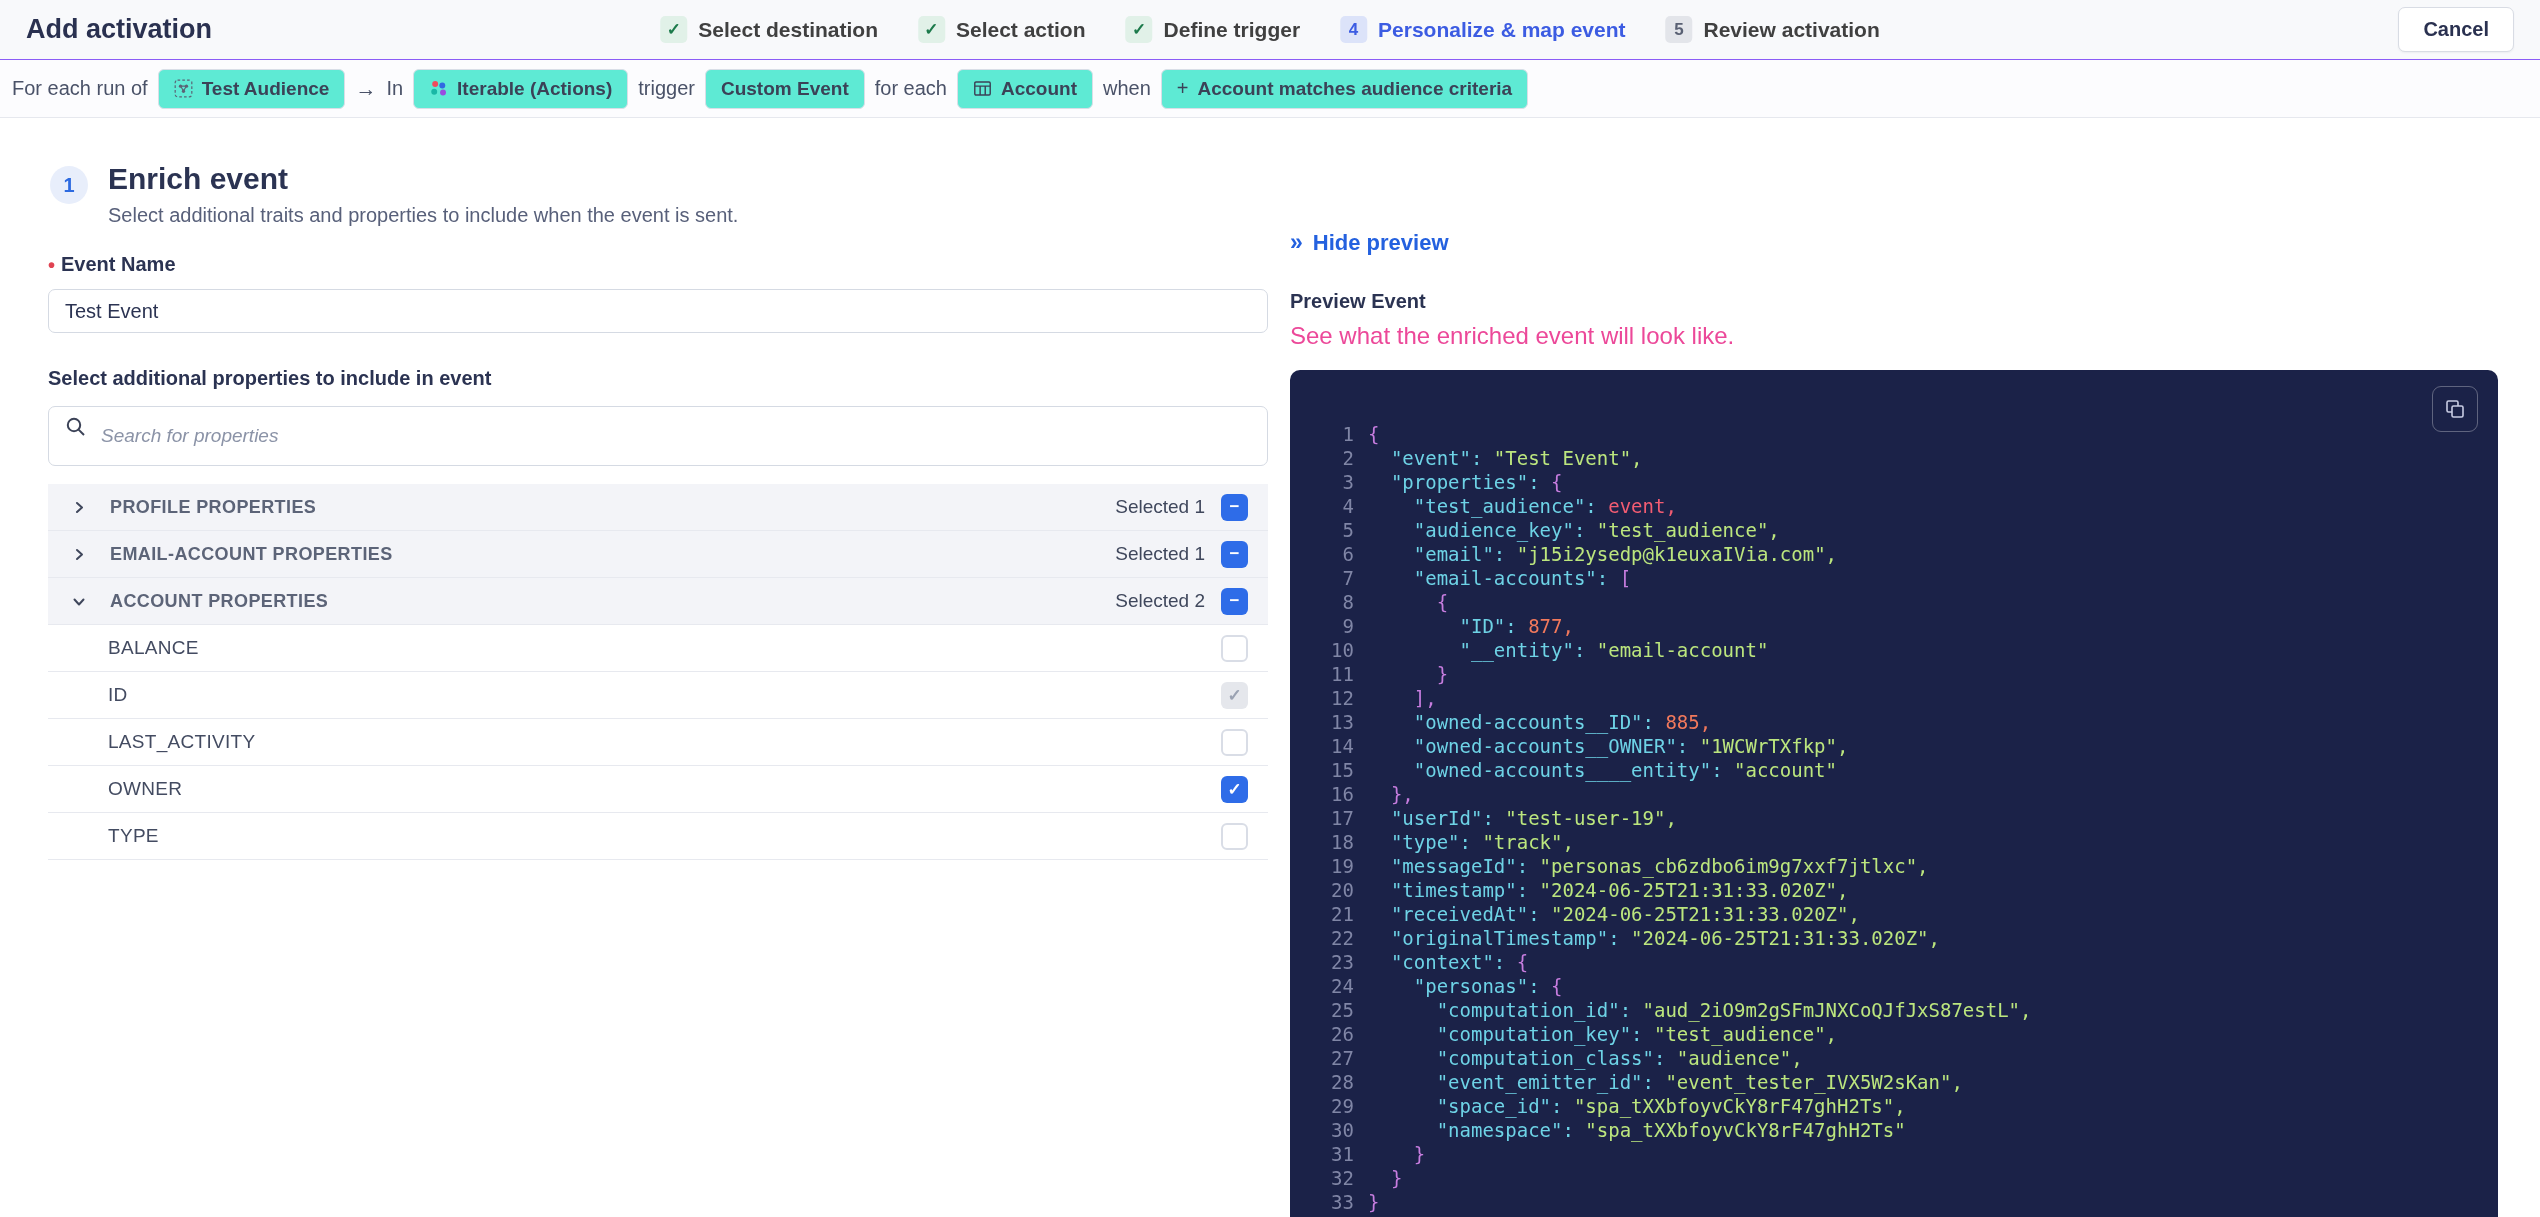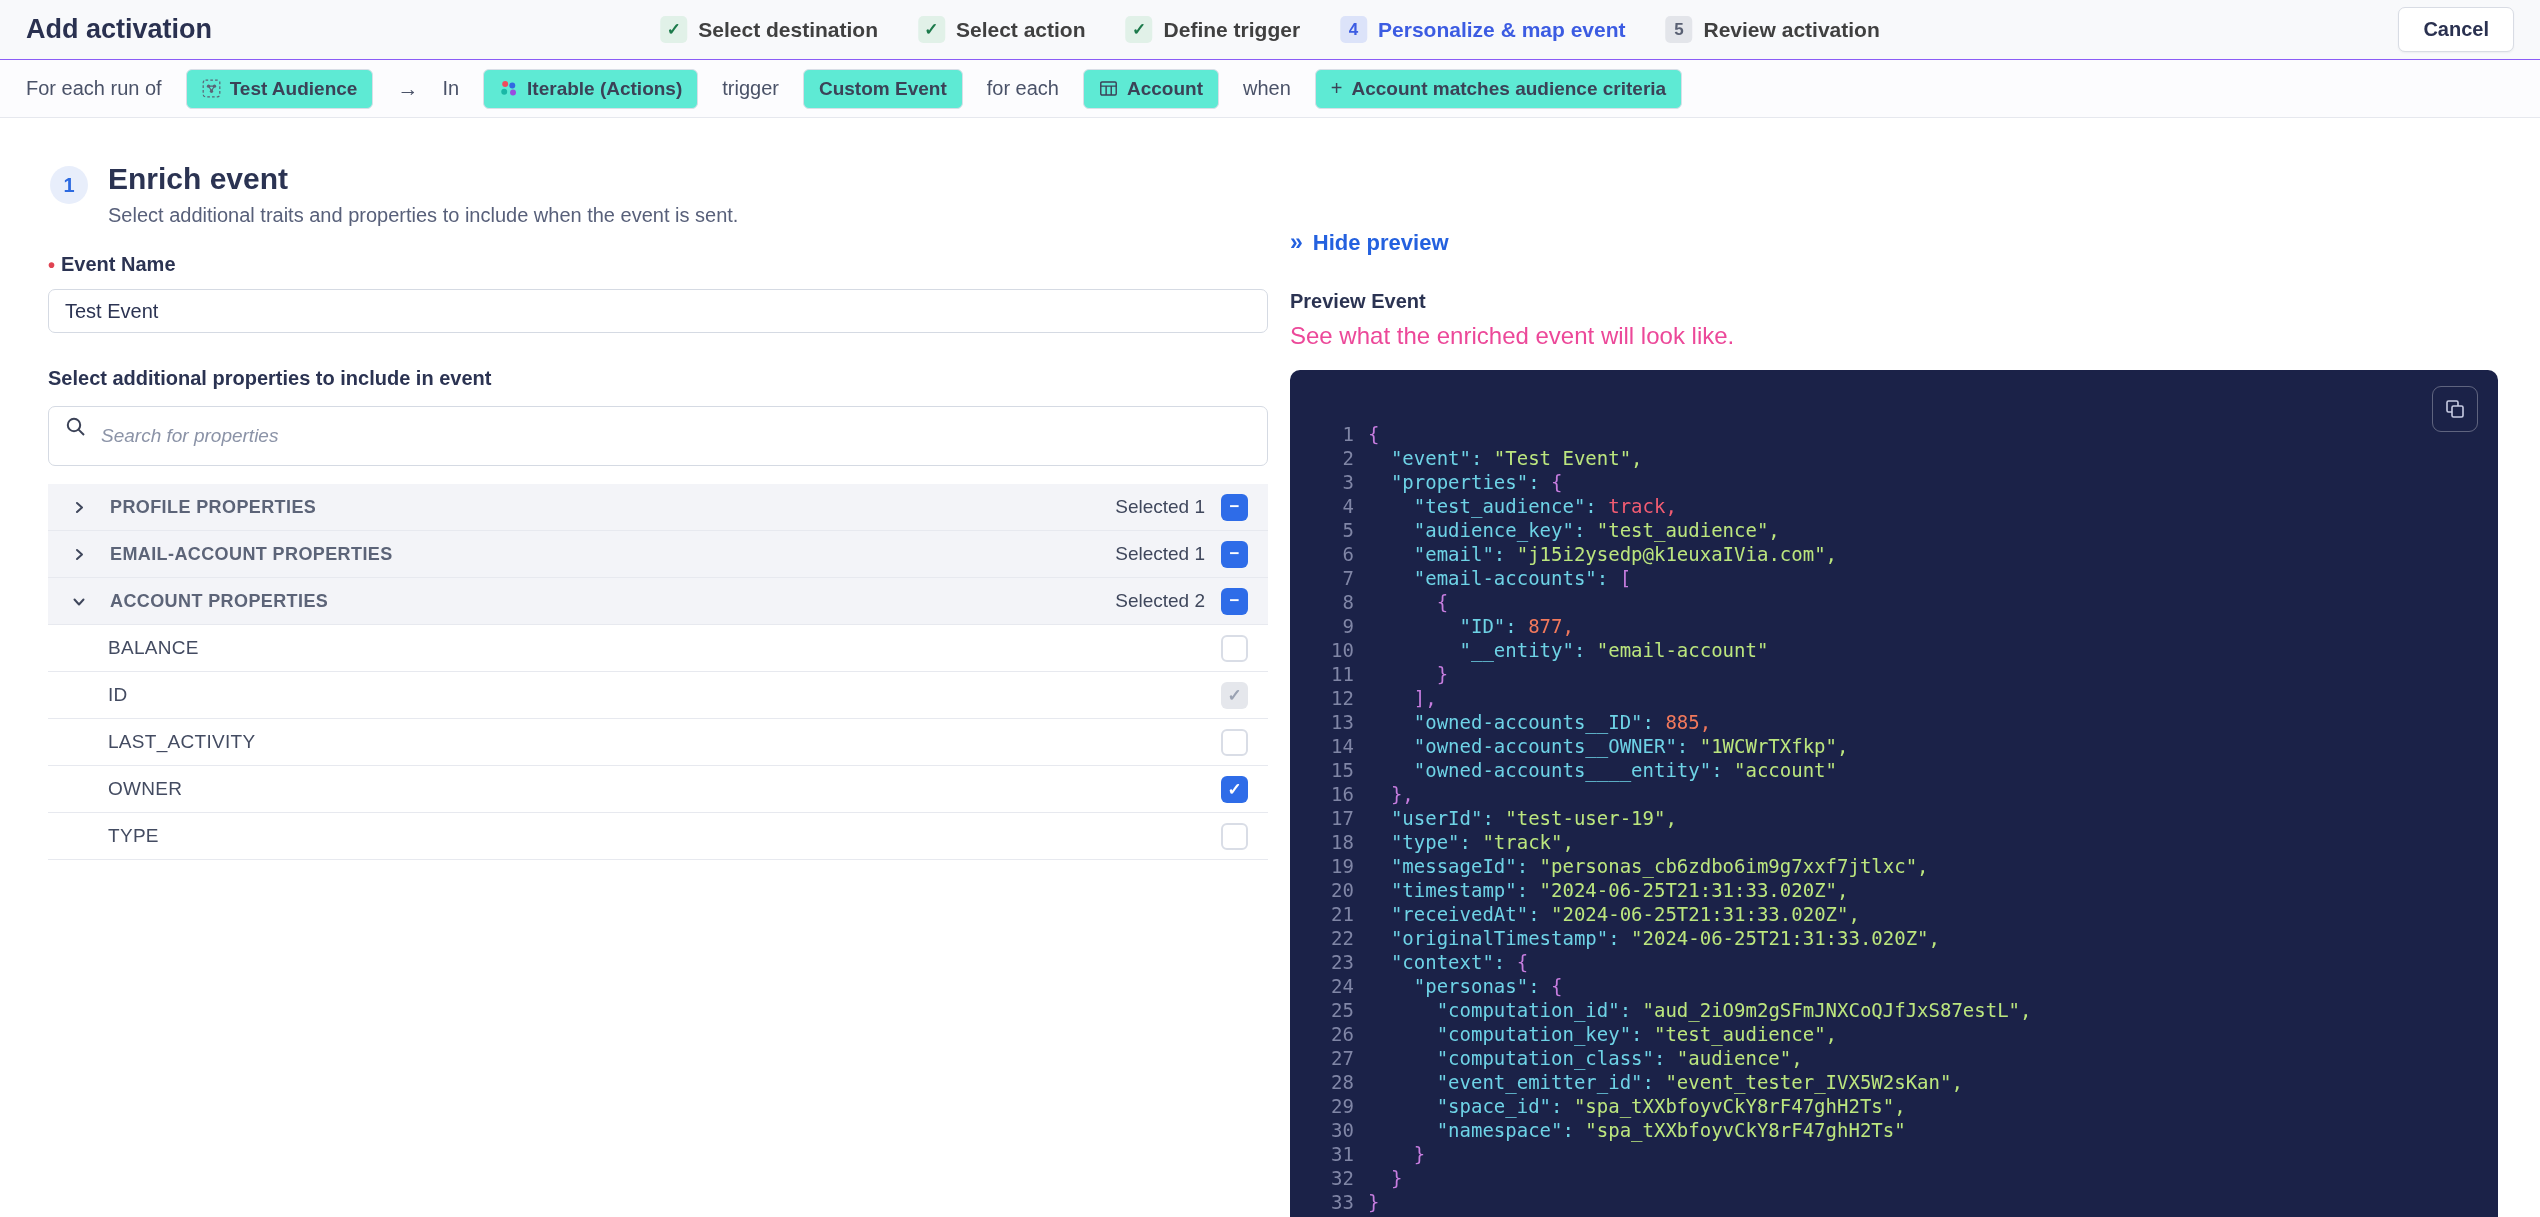--- a/index.html
+++ b/index.html
@@ -12,21 +12,21 @@
   .step { display:flex; align-items:center; gap:11px; cursor:pointer; }
   .step-check { width:27px; height:27px; border-radius:5px; background:#e1f1e8; color:#1c7a4b; font-size:17px; font-weight:700; display:flex; align-items:center; justify-content:center; }
   .step-num { width:27px; height:27px; border-radius:5px; font-size:17px; font-weight:700; display:flex; align-items:center; justify-content:center; }
   .step.active .step-num { background:#dce3f9; color:#3c5ce2; }
   .step.upcoming .step-num { background:#e3e5ea; color:#596073; }
   .step-label { font-size:21px; font-weight:600; color:#404040; }
   .step.active .step-label { color:#3c5ce2; }
   .cancel-btn { position:absolute; right:26px; background:#ffffff; border:1px solid #d8dce4; border-radius:7px; padding:10px 24px; font-size:20px; font-weight:600; color:#2a3150; box-shadow:0 1px 2px rgba(40,45,70,.06); cursor:pointer; font-family:inherit; }
 
   
-  .triggerbar { height:58px; background:#fcfcfe; border-bottom:1px solid #e6e8ee; display:flex; align-items:center; gap:24px; padding-left:26px; }
+  .triggerbar { height:58px; background:#fcfcfe; border-bottom:1px solid #e6e8ee; display:flex; align-items:center; gap:10px; padding-left:12px; }
   .tb-text { font-size:20px; color:#4a5268; }
   .tb-arrow { font-size:21px; color:#4a5268; }
   .chip { display:inline-flex; align-items:center; gap:9px; background:#5eead4; border:1px solid #d9dee7; border-radius:6px; padding:8px 15px; font-size:19px; font-weight:600; color:#3b4257; cursor:pointer; }
   .chip .plus-glyph { font-size:20px; font-weight:400; color:#3b4257; line-height:1; }
   .chip svg { display:block; }
 
   
   .main { position:relative; }
   .step-header { display:flex; align-items:flex-start; gap:20px; margin:44px 0 0 50px; }
   .step-circle { width:38px; height:38px; border-radius:50%; background:#e8eefb; color:#2d6ae0; font-size:20px; font-weight:700; display:flex; align-items:center; justify-content:center; margin-top:4px; }
@@ -264,21 +264,21 @@
         <button class="copy-btn">
           <svg width="22" height="22" viewBox="0 0 22 22" fill="none" stroke="#c9cde4" stroke-width="1.6">
             <rect x="3" y="3" width="11" height="11" rx="1.5"></rect>
             <rect x="8" y="8" width="11" height="11" rx="1.5" fill="#1b2248"></rect>
           </svg>
         </button>
         <div class="code-lines" id="code-lines">
             <div class="cl"><span class="ln">1</span><span class="lc"><span class="tok-pu">{</span></span></div>
             <div class="cl"><span class="ln">2</span><span class="lc"><span class="tok-ky">  "event": </span><span class="tok-st">"Test Event",</span></span></div>
             <div class="cl"><span class="ln">3</span><span class="lc"><span class="tok-ky">  "properties": </span><span class="tok-pu">{</span></span></div>
-            <div class="cl"><span class="ln">4</span><span class="lc"><span class="tok-ky">    "test_audience": </span><span class="tok-bo">track,</span></span></div>
+            <div class="cl"><span class="ln">4</span><span class="lc"><span class="tok-ky">    "test_audience": </span><span class="tok-bo">event,</span></span></div>
             <div class="cl"><span class="ln">5</span><span class="lc"><span class="tok-ky">    "audience_key": </span><span class="tok-st">"test_audience",</span></span></div>
             <div class="cl"><span class="ln">6</span><span class="lc"><span class="tok-ky">    "email": </span><span class="tok-st">"j15i2ysedp@k1euxaIVia.com",</span></span></div>
             <div class="cl"><span class="ln">7</span><span class="lc"><span class="tok-ky">    "email-accounts": </span><span class="tok-pu">[</span></span></div>
             <div class="cl"><span class="ln">8</span><span class="lc"><span class="tok-pu">      {</span></span></div>
             <div class="cl"><span class="ln">9</span><span class="lc"><span class="tok-ky">        "ID": </span><span class="tok-nu">877,</span></span></div>
             <div class="cl"><span class="ln">10</span><span class="lc"><span class="tok-ky">        "__entity": </span><span class="tok-st">"email-account"</span></span></div>
             <div class="cl"><span class="ln">11</span><span class="lc"><span class="tok-pu">      }</span></span></div>
             <div class="cl"><span class="ln">12</span><span class="lc"><span class="tok-pu">    ],</span></span></div>
             <div class="cl"><span class="ln">13</span><span class="lc"><span class="tok-ky">    "owned-accounts__ID": </span><span class="tok-nu">885,</span></span></div>
             <div class="cl"><span class="ln">14</span><span class="lc"><span class="tok-ky">    "owned-accounts__OWNER": </span><span class="tok-st">"1WCWrTXfkp",</span></span></div>

